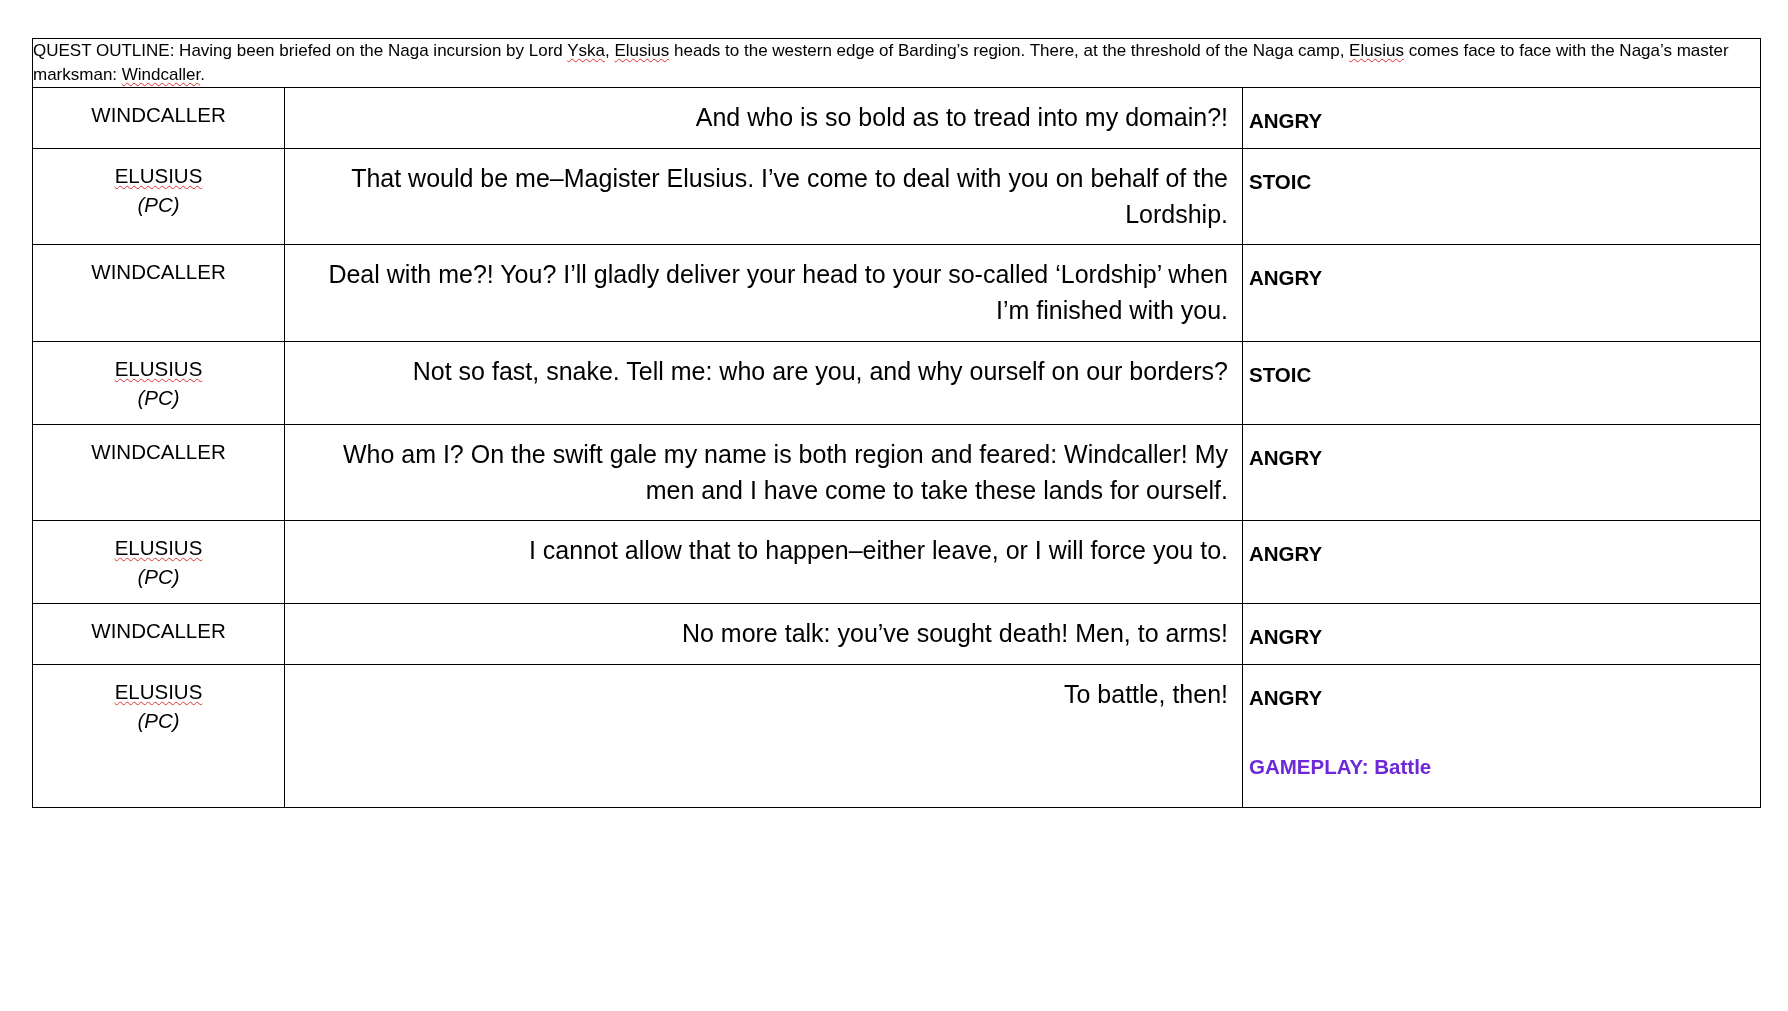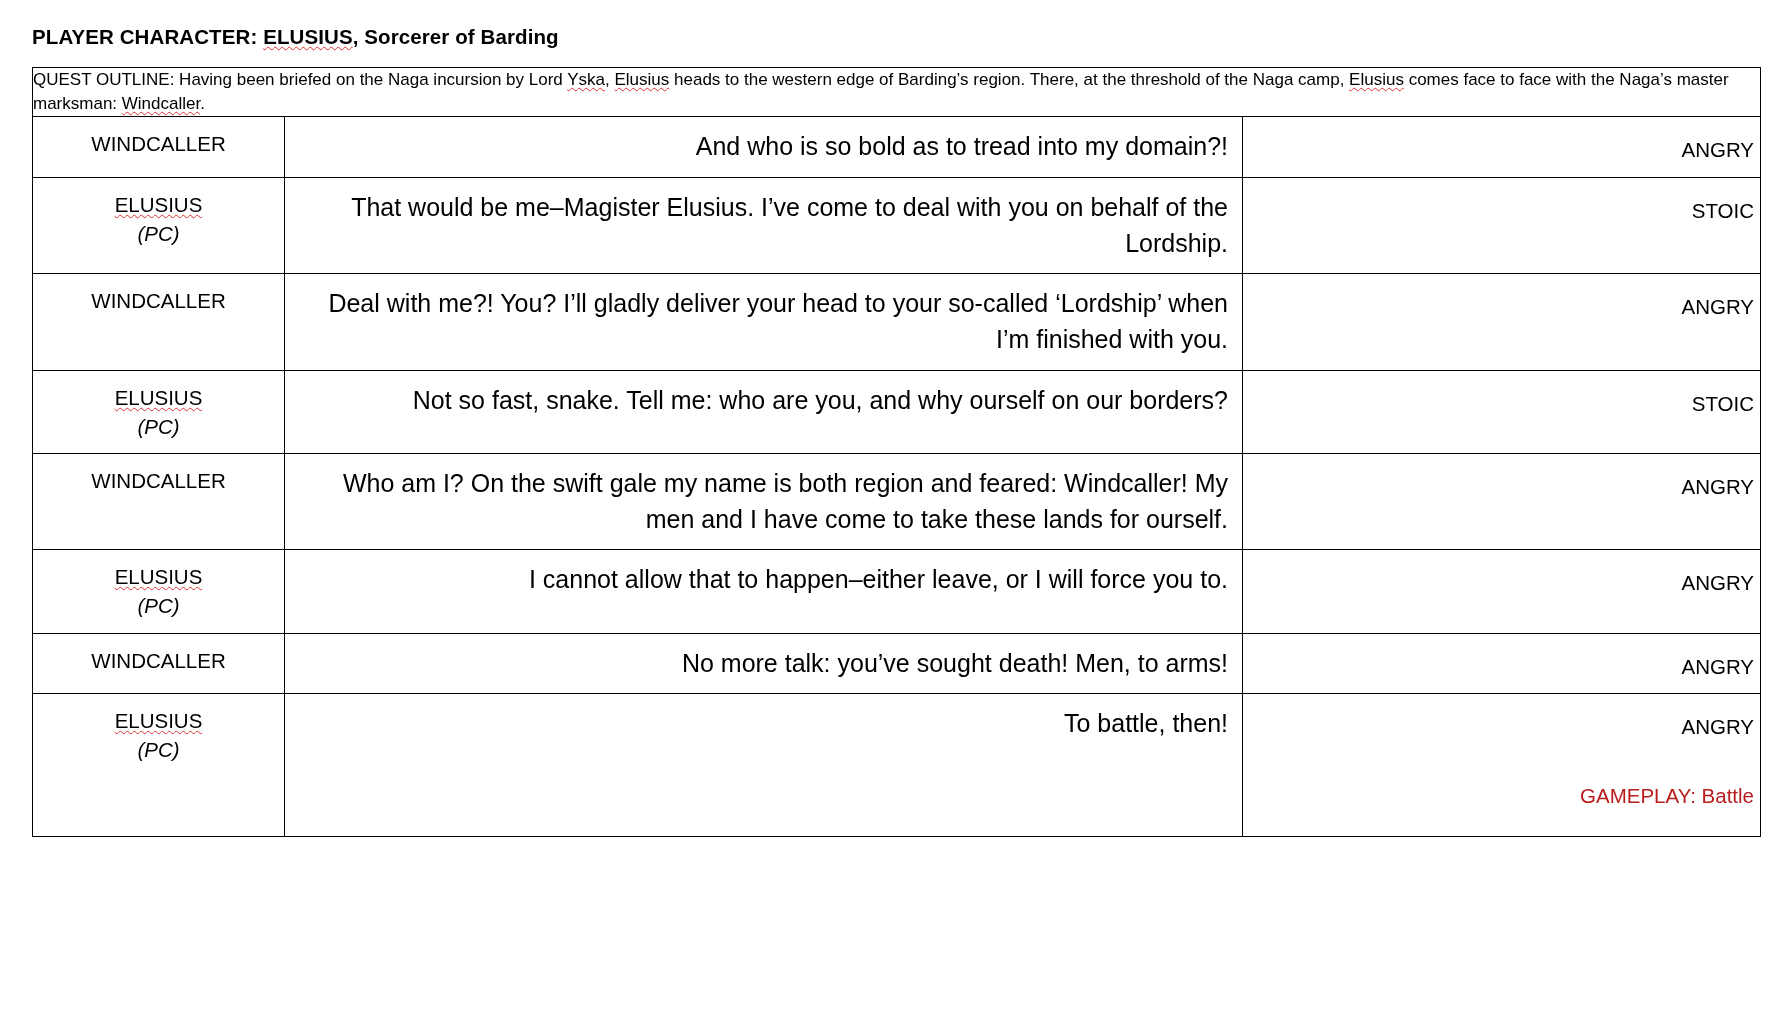--- a/index.html
+++ b/index.html
@@ -76,42 +76,39 @@
     text-decoration-thickness: 1px;
     text-underline-offset: 2px;
   }
   td.dialogue-cell {
     text-align: right;
     font-size: 25px;
     line-height: 1.45;
     padding: 11px 14px 12px 12px;
   }
   td.face-cell {
-    text-align: right;
+    text-align: left;
     font-size: 20.5px;
     line-height: 1.42;
     padding: 18px 6px 12px 6px;
+    font-weight: bold;
   }
   td.face-cell .gameplay {
     display: block;
-    color: #b91c1c;
+    color: #6d28d9;
     margin-top: 40px;
   }
   .last-row td.char-cell { padding-top: 12px; }
   .last-row td { height: 112px; }
 </style>
 </head>
 <body>
 
 <div class="page">
 
-  <div class="header-line">
-    <span>PLAYER CHARACTER:</span>
-    <span class="spell-err">ELUSIUS</span><span>, Sorcerer of Barding</span>
-  </div>
 
   <table class="doc-table">
     <colgroup>
       <col class="c-char">
       <col class="c-dialogue">
       <col class="c-face">
     </colgroup>
     <tbody>
       <tr>
         <td class="quest-cell" colspan="3"><span>QUEST OUTLINE:</span><span> Having been briefed on the Naga incursion by Lord </span><span class="spell-err">Yska</span><span>, </span><span class="spell-err">Elusius</span><span> heads to the western edge of Barding’s region. There, at the threshold of the Naga camp, </span><span class="spell-err">Elusius</span><span> comes face to face with the Naga’s master marksman: </span><span class="spell-err">Windcaller</span><span>.</span></td>

